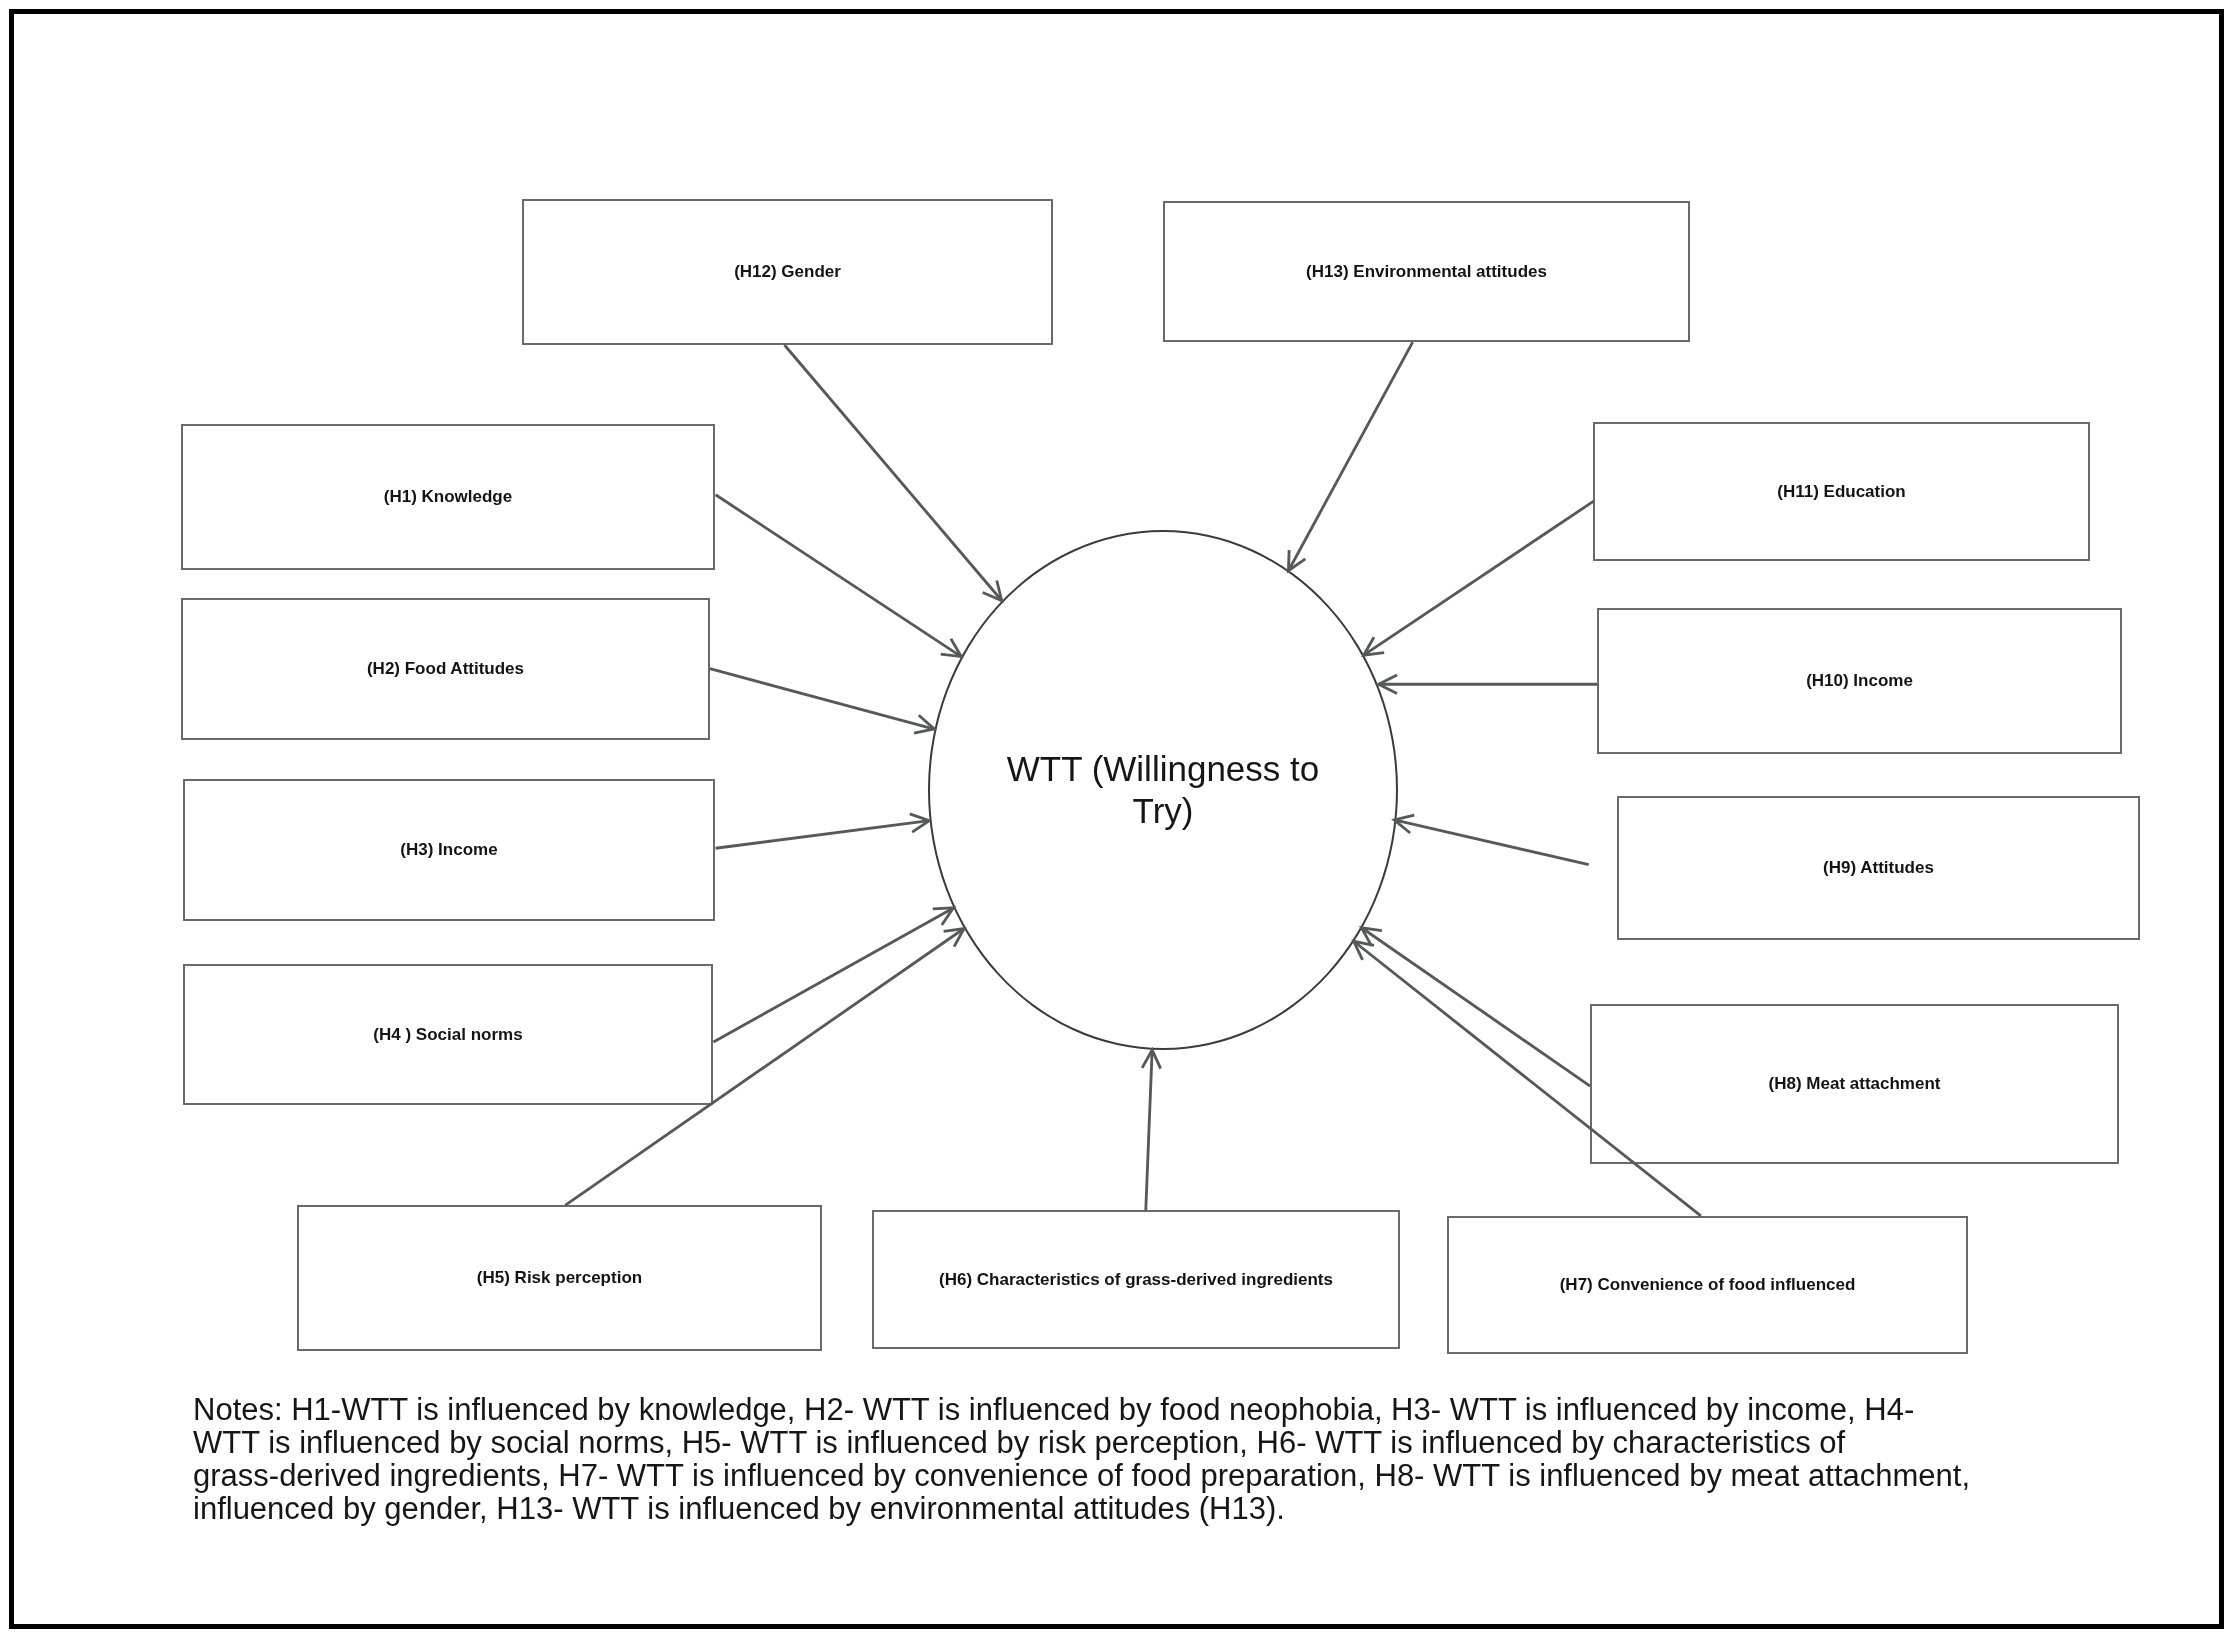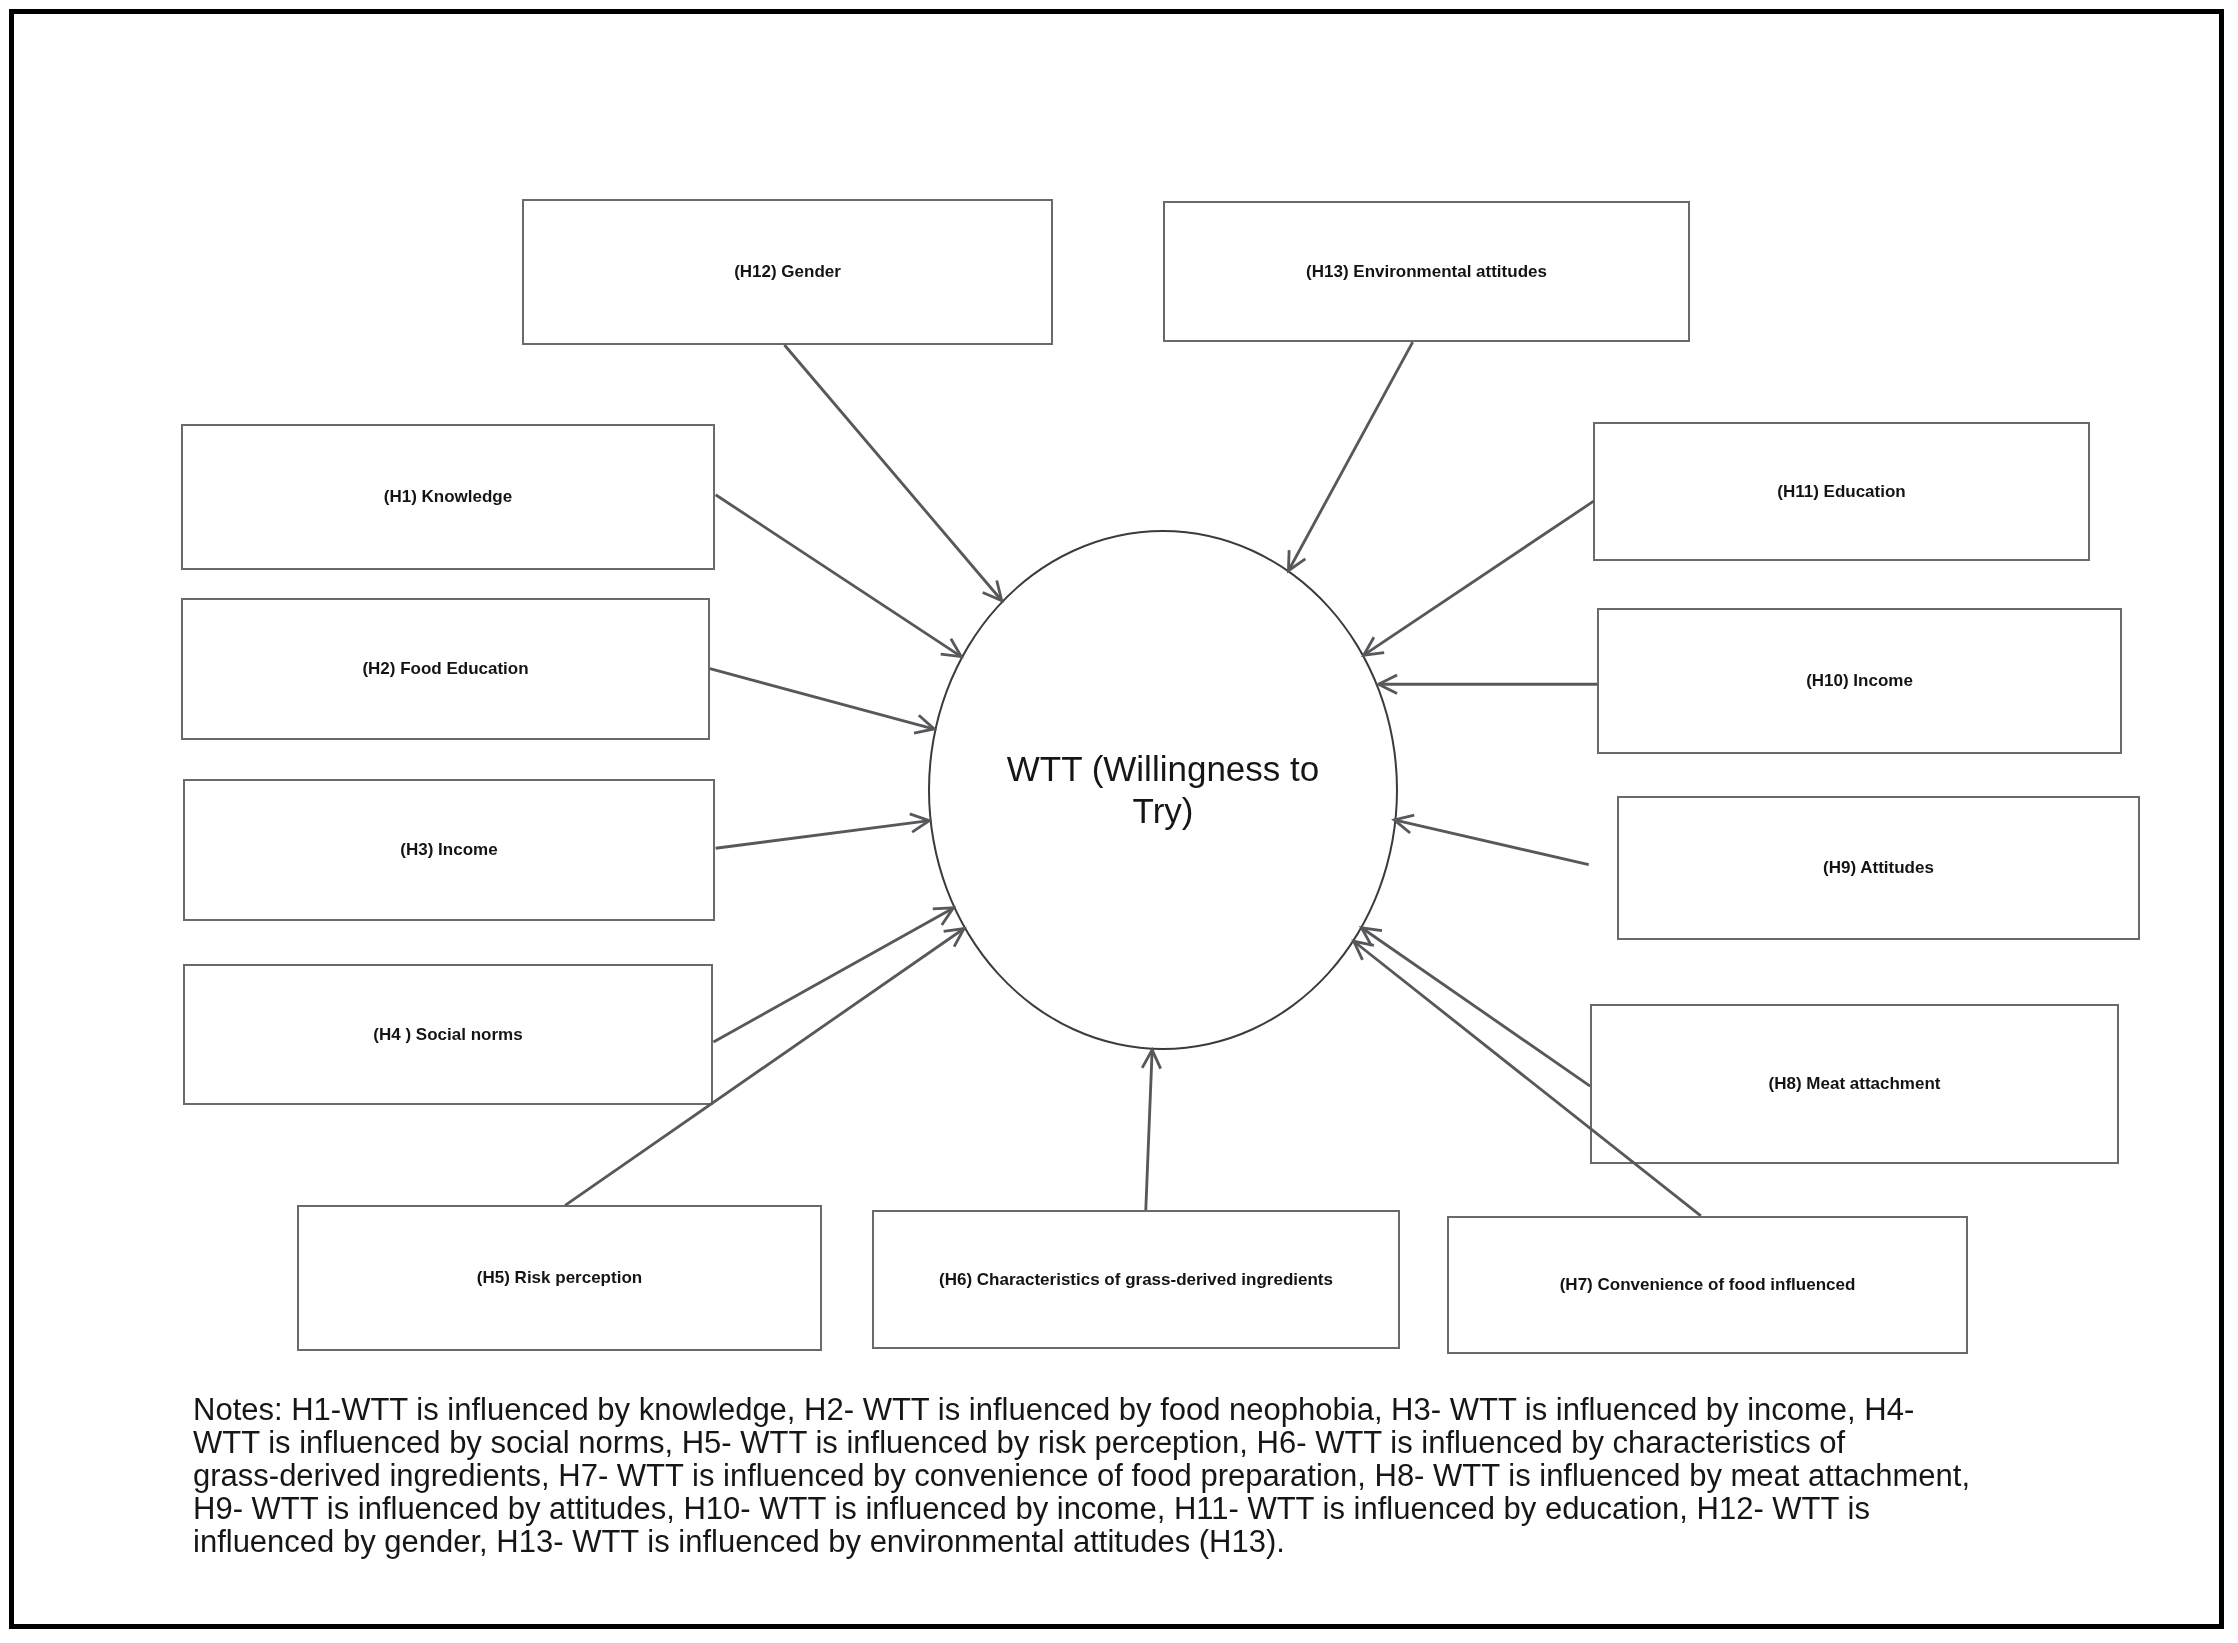--- a/index.html
+++ b/index.html
@@ -83,21 +83,21 @@
 <body>
 
 <div id="canvas">
 
   <div class="frame"></div>
 
   <div class="node" style="left:522px;  top:199px;  width:531px; height:146px;">(H12) Gender</div>
   <div class="node" style="left:1163px; top:201px;  width:527px; height:141px;">(H13) Environmental attitudes</div>
 
   <div class="node" style="left:181px;  top:424px;  width:534px; height:146px;">(H1) Knowledge</div>
-  <div class="node" style="left:181px;  top:598px;  width:529px; height:142px;">(H2) Food Education</div>
+  <div class="node" style="left:181px;  top:598px;  width:529px; height:142px;">(H2) Food Attitudes</div>
   <div class="node" style="left:183px;  top:779px; width:532px; height:142px;">(H3) Income</div>
   <div class="node" style="left:183px;  top:964px; width:530px; height:141px;">(H4 ) Social norms</div>
 
   <div class="node" style="left:297px;  top:1205px; width:525px; height:146px;">(H5) Risk perception</div>
   <div class="node" style="left:872px; top:1210px; width:528px; height:139px;">(H6) Characteristics of grass-derived ingredients</div>
   <div class="node" style="left:1447px; top:1216px; width:521px; height:138px;">(H7) Convenience of food influenced</div>
 
   <div class="node" style="left:1590px; top:1004px; width:529px; height:160px;">(H8) Meat attachment</div>
   <div class="node" style="left:1589px; top:796px; width:523px; height:144px;margin-left:28px;">(H9) Attitudes</div>
   <div class="node" style="left:1597px; top:608px;  width:525px; height:146px;">(H10) Income</div>
@@ -126,18 +126,17 @@
     <line x1="2250" y1="964" x2="1942" y2="964" marker-end="url(#arrow)"></line>
     <line x1="2245" y1="706" x2="1921" y2="923" marker-end="url(#arrow)"></line>
     <line x1="1105" y1="486" x2="1411" y2="846" marker-end="url(#arrow)"></line>
     <line x1="1990" y1="482" x2="1815" y2="804" marker-end="url(#arrow)"></line>
   </svg>
 
   <div class="notes">
     <div class="nline">Notes: H1-WTT is influenced by knowledge, H2- WTT is influenced by food neophobia, H3- WTT is influenced by income, H4-</div>
     <div class="nline">WTT is influenced by social norms, H5- WTT is influenced by risk perception, H6- WTT is influenced by characteristics of</div>
     <div class="nline">grass-derived ingredients, H7- WTT is influenced by convenience of food preparation, H8- WTT is influenced by meat attachment,</div>
-    <div class="nline">H9- WTT is influenced by attitudes, H10- WTT is influenced by income, H11- WTT is influenced by education, H12- WTT is</div>
     <div class="nline">influenced by gender, H13- WTT is influenced by environmental attitudes (H13).</div>
   </div>
 
 </div>
 
 
 </body></html>

